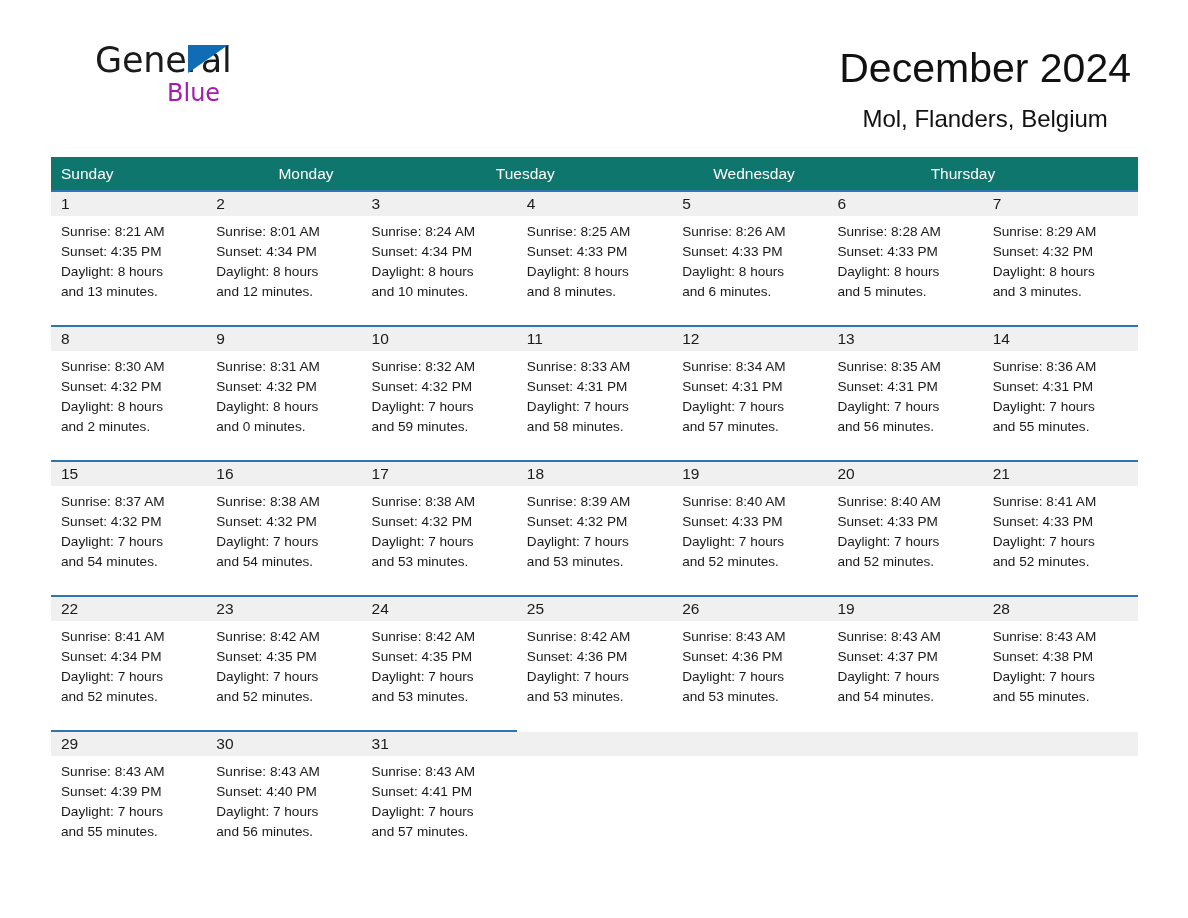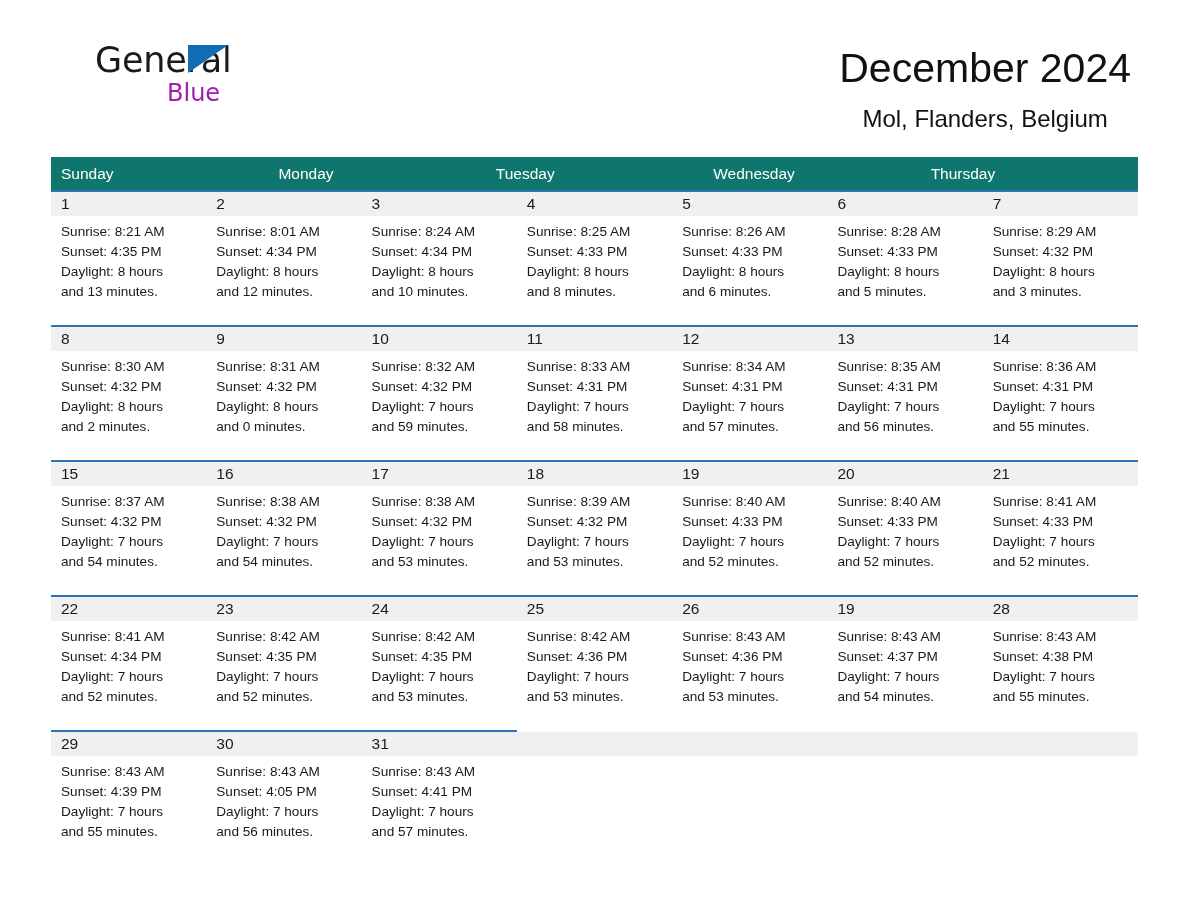--- a/index.html
+++ b/index.html
@@ -452,21 +452,21 @@
             <div>Sunrise: 8:43 AM</div>
             <div>Sunset: 4:39 PM</div>
             <div>Daylight: 7 hours</div>
             <div>and 55 minutes.</div>
           </div>
         </div>
       <div class="daycell">
           <div class="numband"><span class="daynum">30</span></div>
           <div class="details">
             <div>Sunrise: 8:43 AM</div>
-            <div>Sunset: 4:05 PM</div>
+            <div>Sunset: 4:40 PM</div>
             <div>Daylight: 7 hours</div>
             <div>and 56 minutes.</div>
           </div>
         </div>
       <div class="daycell">
           <div class="numband"><span class="daynum">31</span></div>
           <div class="details">
             <div>Sunrise: 8:43 AM</div>
             <div>Sunset: 4:41 PM</div>
             <div>Daylight: 7 hours</div>

